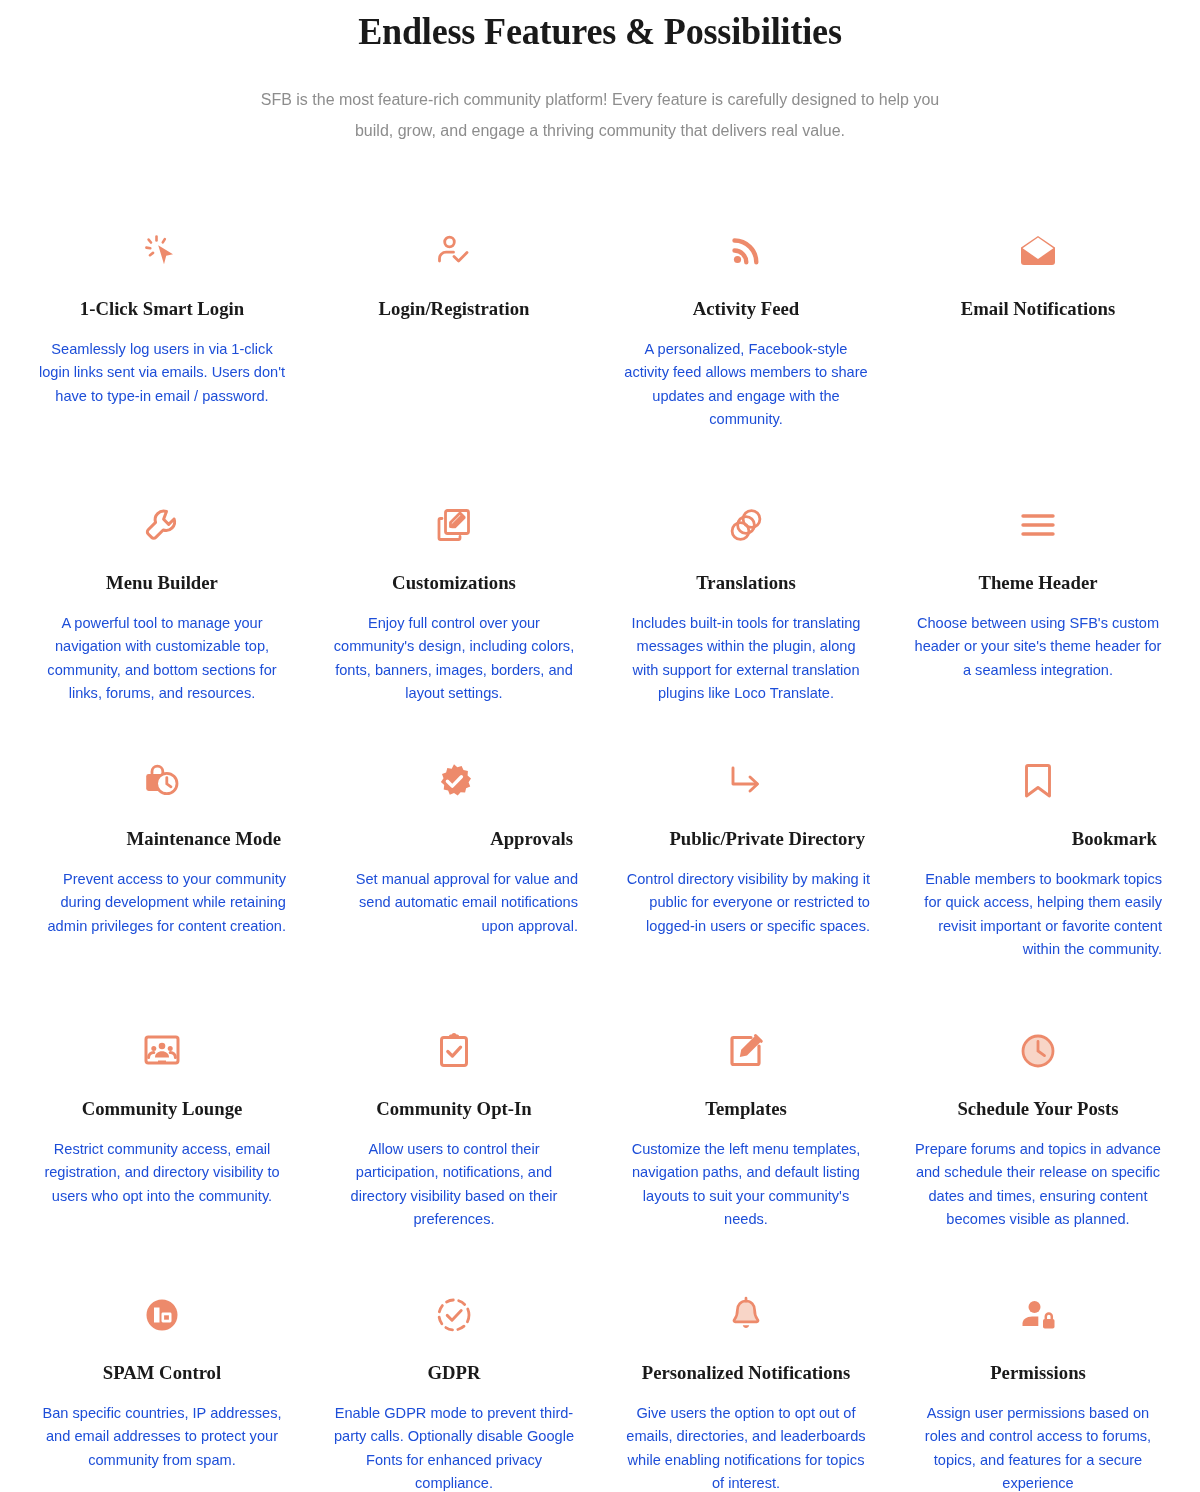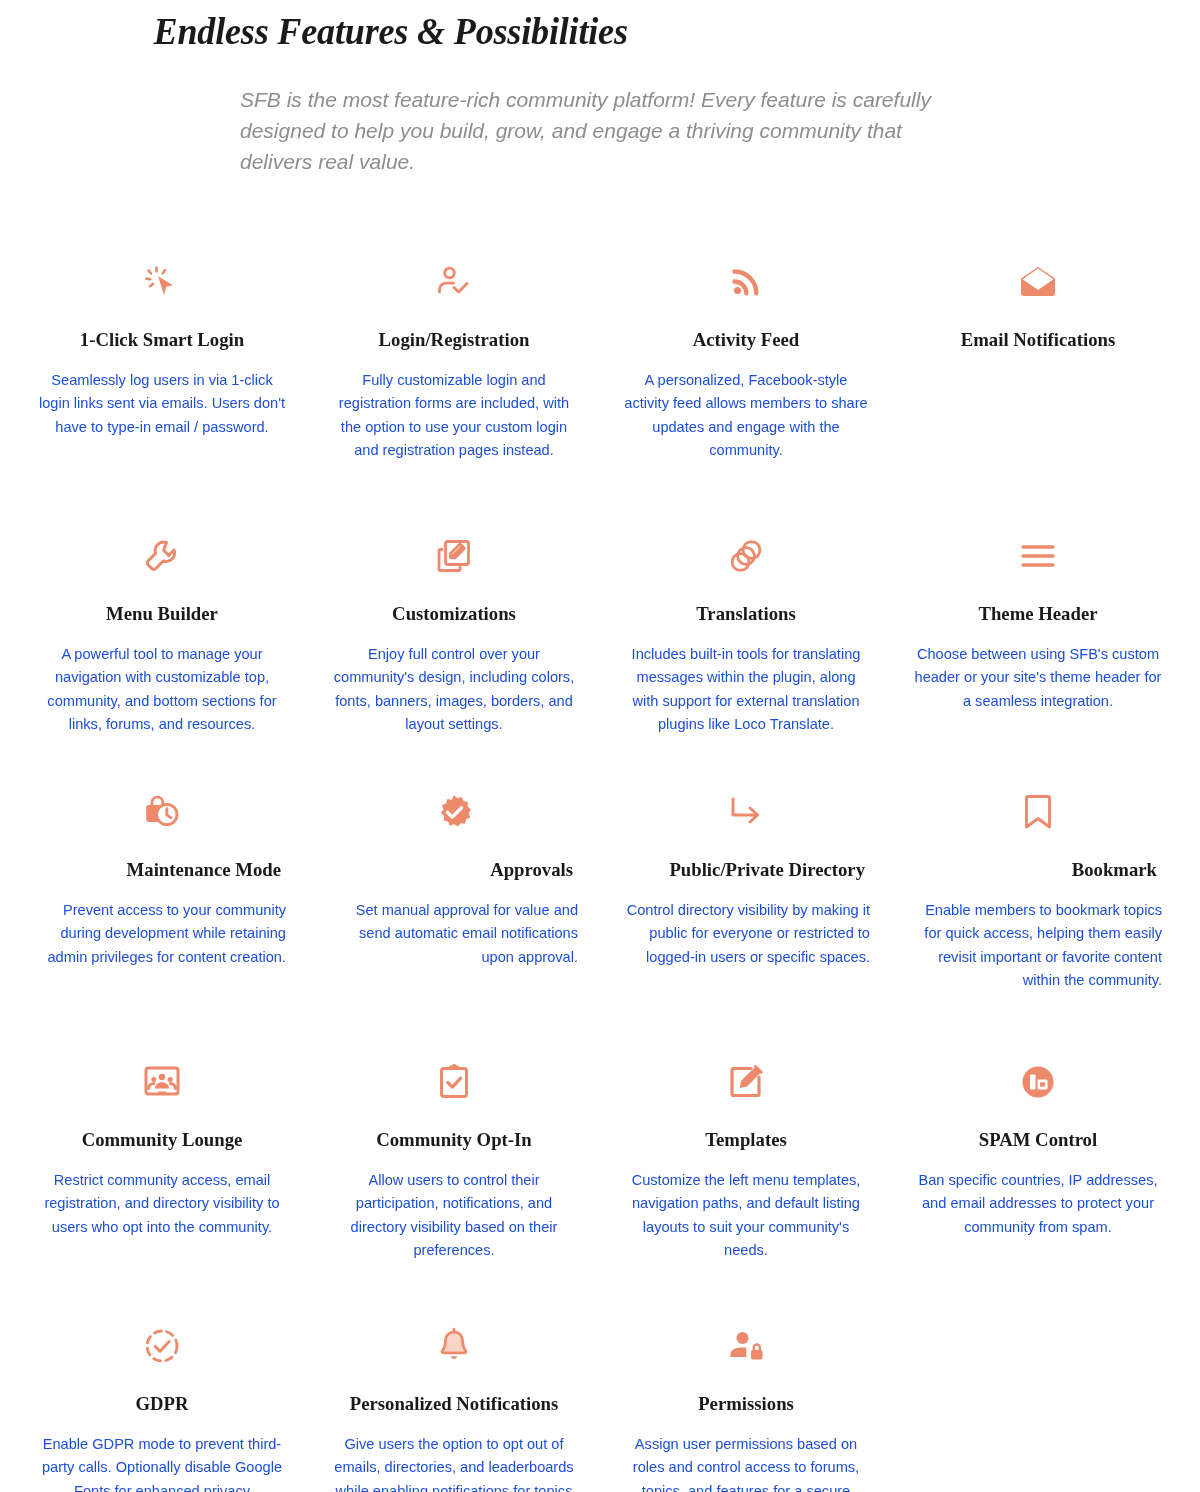--- a/index.html
+++ b/index.html
@@ -10,38 +10,37 @@
   }
 
   body {
     font-family: "Liberation Sans", sans-serif;
     width: 1200px;
     min-height: 1492px;
     padding-top: 8px;
   }
 
   .page-header {
-    text-align: left;
+    text-align: center;
     padding: 0 130px;
-    font-style: italic;
   }
 
   .page-title {
     font-family: "Liberation Serif", serif;
     font-weight: 700;
     font-size: 38px;
     line-height: 1.25;
     color: #1a1a1a;
     letter-spacing: -0.2px;
     transform: scaleX(0.95);
   }
 
   .page-subtitle {
     margin-top: 28px;
-    font-size: 21px;
+    font-size: 16px;
     line-height: 31px;
     color: #8d8d8d;
     max-width: 720px;
     margin-left: auto;
     margin-right: auto;
   }
 
   .features-grid {
     margin-top: 74px;
     display: grid;
@@ -120,21 +119,20 @@
     </div>
     <div class="feature-card">
       <div class="feature-icon">
         <svg width="42" height="40" viewBox="0 0 42 40" fill="none" stroke="#ed8a6b" stroke-width="2.8" stroke-linecap="round" stroke-linejoin="round">
       <circle cx="16.5" cy="11" r="4.8"></circle>
       <path d="M6.5 30v-2.6c0-3.6 3-6.2 6.6-6.2h7.4"></path>
       <path d="M21 25.5l4.6 4.6 8.4-8.6"></path>
     </svg>
       </div>
       <h3 class="feature-title">Login/Registration</h3>
-      <p class="feature-desc">Fully customizable login and registration forms are included, with the option to use your custom login and registration pages instead.</p>
     </div>
     <div class="feature-card">
       <div class="feature-icon">
         <svg width="38" height="38" viewBox="0 0 38 38" fill="none">
       <circle cx="10.5" cy="27.5" r="3.6" fill="#ed8a6b"></circle>
       <path d="M7.5 18.5c6.5 0 11.8 5.3 11.8 11.8" stroke="#ed8a6b" stroke-width="4.4" stroke-linecap="round"></path>
       <path d="M7.5 8.5c12 0 21.8 9.8 21.8 21.8" stroke="#ed8a6b" stroke-width="4.4" stroke-linecap="round"></path>
     </svg>
       </div>
       <h3 class="feature-title">Activity Feed</h3>
@@ -268,20 +266,30 @@
       <path d="M29.5 4.5l5.8 5.8L21 24.6l-7.2 1.4 1.4-7.2z" fill="#ed8a6b"></path>
       <path d="M29.5 4.5l5.8 5.8" stroke="#ed8a6b" stroke-width="3" stroke-linecap="round"></path>
     </svg>
       </div>
       <h3 class="feature-title">Templates</h3>
       <p class="feature-desc">Customize the left menu templates, navigation paths, and default listing layouts to suit your community's needs.</p>
     </div>
     <div class="feature-card">
       <div class="feature-icon">
         <svg width="40" height="40" viewBox="0 0 40 40" fill="none">
+      <circle cx="20" cy="20" r="15" fill="#f8d5c7" stroke="#ed8a6b" stroke-width="2.8"></circle>
+      <path d="M20 10.5V20l6.5 4.6" stroke="#ed8a6b" stroke-width="2.8" stroke-linecap="round" fill="none"></path>
+    </svg>
+      </div>
+      <h3 class="feature-title">Schedule Your Posts</h3>
+      <p class="feature-desc">Prepare forums and topics in advance and schedule their release on specific dates and times, ensuring content becomes visible as planned.</p>
+    </div>
+    <div class="feature-card">
+      <div class="feature-icon">
+        <svg width="40" height="40" viewBox="0 0 40 40" fill="none">
       <circle cx="20" cy="20" r="15.5" fill="#ed8a6b"></circle>
       <path d="M12 12.5h5.5v15H12z" fill="#ffffff"></path>
       <rect x="19.5" y="17.5" width="10" height="10" rx="1.4" fill="#ffffff"></rect>
       <rect x="22.1" y="20.3" width="4.8" height="4.4" fill="#ed8a6b"></rect>
     </svg>
       </div>
       <h3 class="feature-title">SPAM Control</h3>
       <p class="feature-desc">Ban specific countries, IP addresses, and email addresses to protect your community from spam.</p>
     </div>
     <div class="feature-card">

